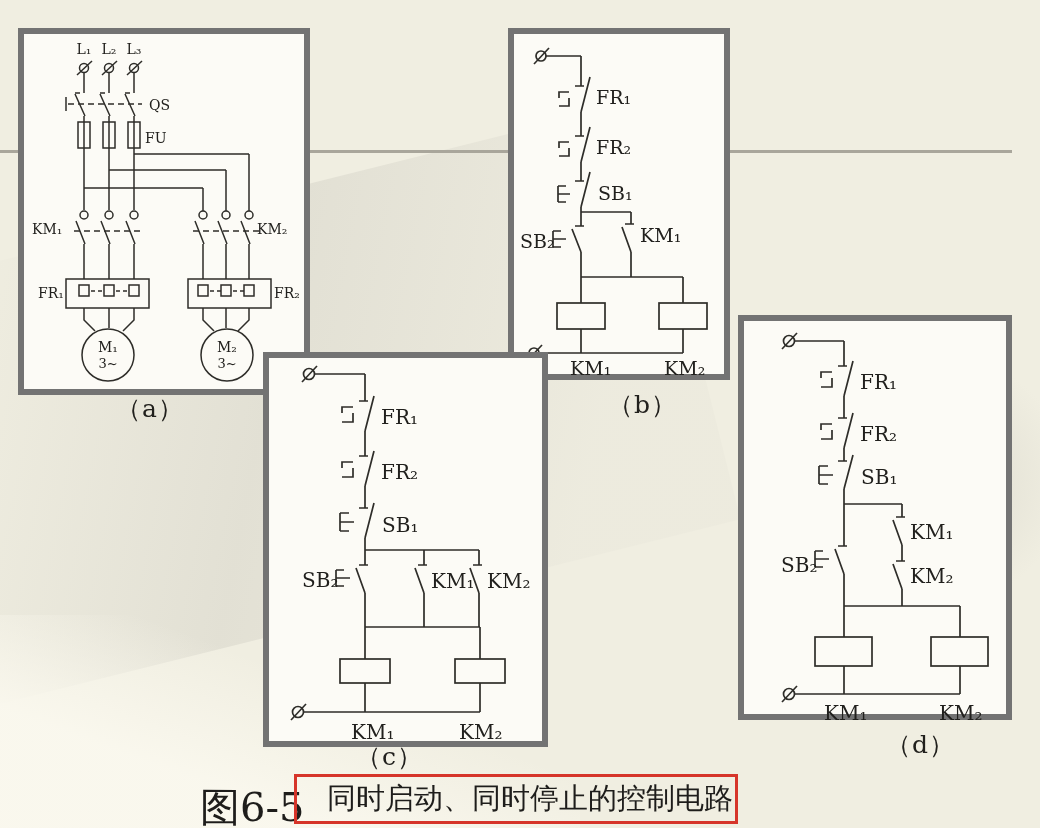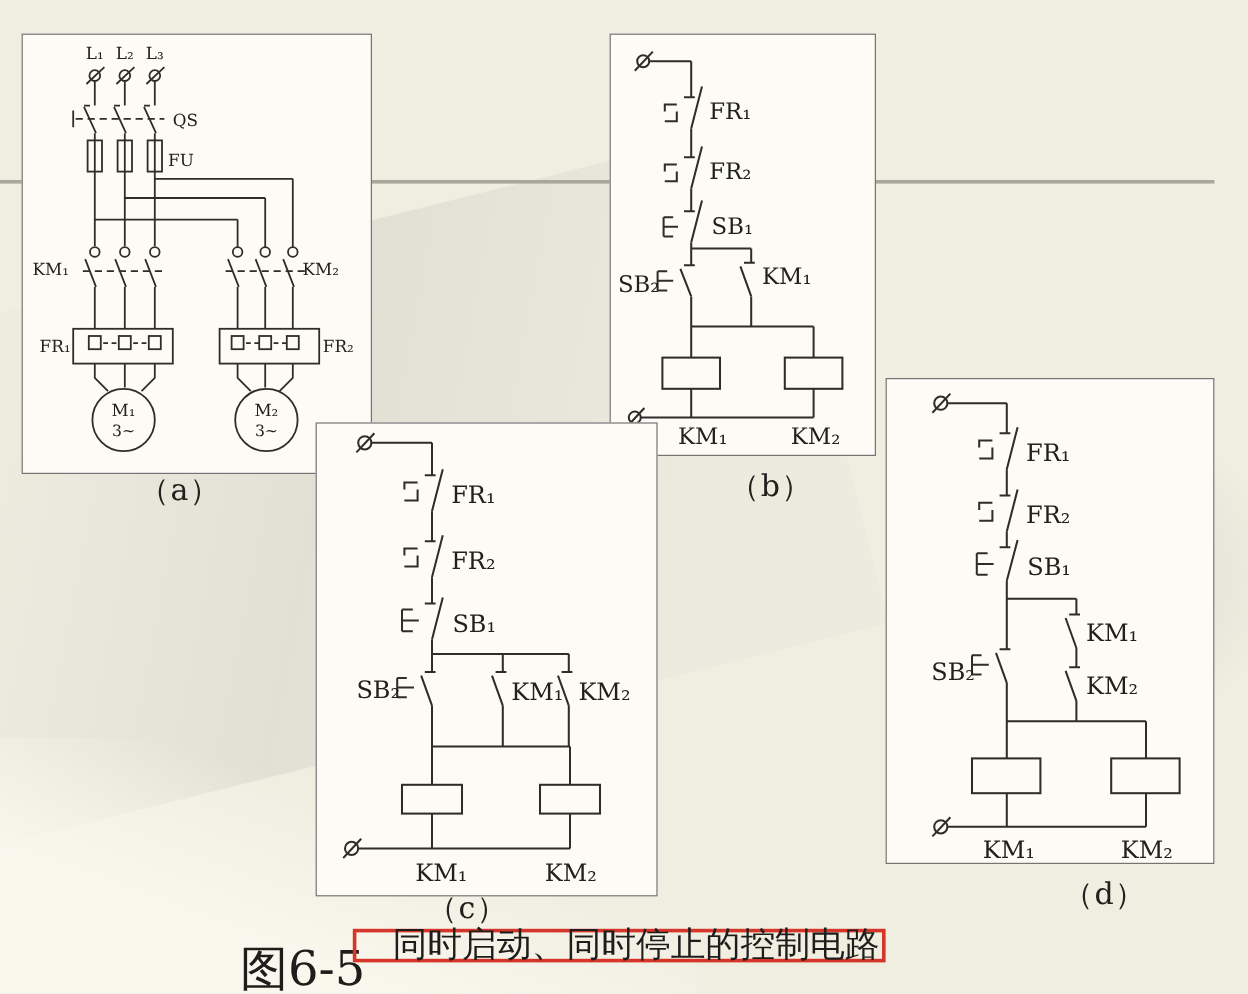--- a/index.html
+++ b/index.html
@@ -6,33 +6,33 @@
   body{position:relative;width:1040px;height:828px;overflow:hidden;
        font-family:"DejaVu Serif","DejaVu Sans",serif;color:#1e1d1b;}
   .wm{position:absolute;z-index:0;pointer-events:none;}
   .wm1{left:-80px;top:190px;width:780px;height:430px;transform:rotate(-14deg);
        background:linear-gradient(115deg,rgba(203,201,191,0) 8%,rgba(197,195,185,0.32) 45%,rgba(213,211,201,0.12) 82%);}
   .wm2{left:820px;top:355px;width:250px;height:250px;border-radius:50%;
        background:radial-gradient(circle,rgba(193,191,181,0.38),rgba(193,191,181,0) 70%);}
   .wm3{left:0;top:615px;width:580px;height:213px;
        background:linear-gradient(to top right,rgba(250,248,238,0.95) 28%,rgba(250,248,238,0) 62%);}
   .divider{position:absolute;left:0;top:150px;width:1012px;height:3px;background:#a9a69b;z-index:1;}
-  .panel{position:absolute;background:#fcfbf6;border:1px solid #737373;box-sizing:border-box;z-index:2;}
+  .panel{position:absolute;background:#fcfbf6;border:6px solid #737373;box-sizing:border-box;z-index:2;}
   .panel svg{display:block;}
   .panel-a{left:18px;top:28px;width:292px;height:367px;}
   .panel-b{left:508px;top:28px;width:222px;height:352px;}
   .panel-c{left:263px;top:352px;width:285px;height:395px;}
   .panel-d{left:738px;top:315px;width:274px;height:405px;}
   .pcap{position:absolute;z-index:3;font-size:25px;letter-spacing:1px;color:#21201d;}
   .cap-a{left:116px;top:392px;}
   .cap-b{left:608px;top:388px;}
   .cap-c{left:356px;top:740px;}
   .cap-d{left:886px;top:728px;}
   .figno{position:absolute;left:200px;top:780px;font-size:40px;z-index:3;}
-  .figbox{position:absolute;left:294px;top:774px;width:444px;height:28px;z-index:3;
+  .figbox{position:absolute;left:294px;top:774px;width:444px;height:50px;z-index:3;
           border:3px solid #d6352a;box-sizing:border-box;display:flex;align-items:center;
           justify-content:center;font-size:29px;white-space:nowrap;padding-left:28px;}
   text{font-family:"DejaVu Serif","DejaVu Sans",serif;fill:#21201d;}
 </style>
 </head>
 <body>
 
 <div class="wm wm1"></div>
 <div class="wm wm2"></div>
 <div class="wm wm3"></div>

